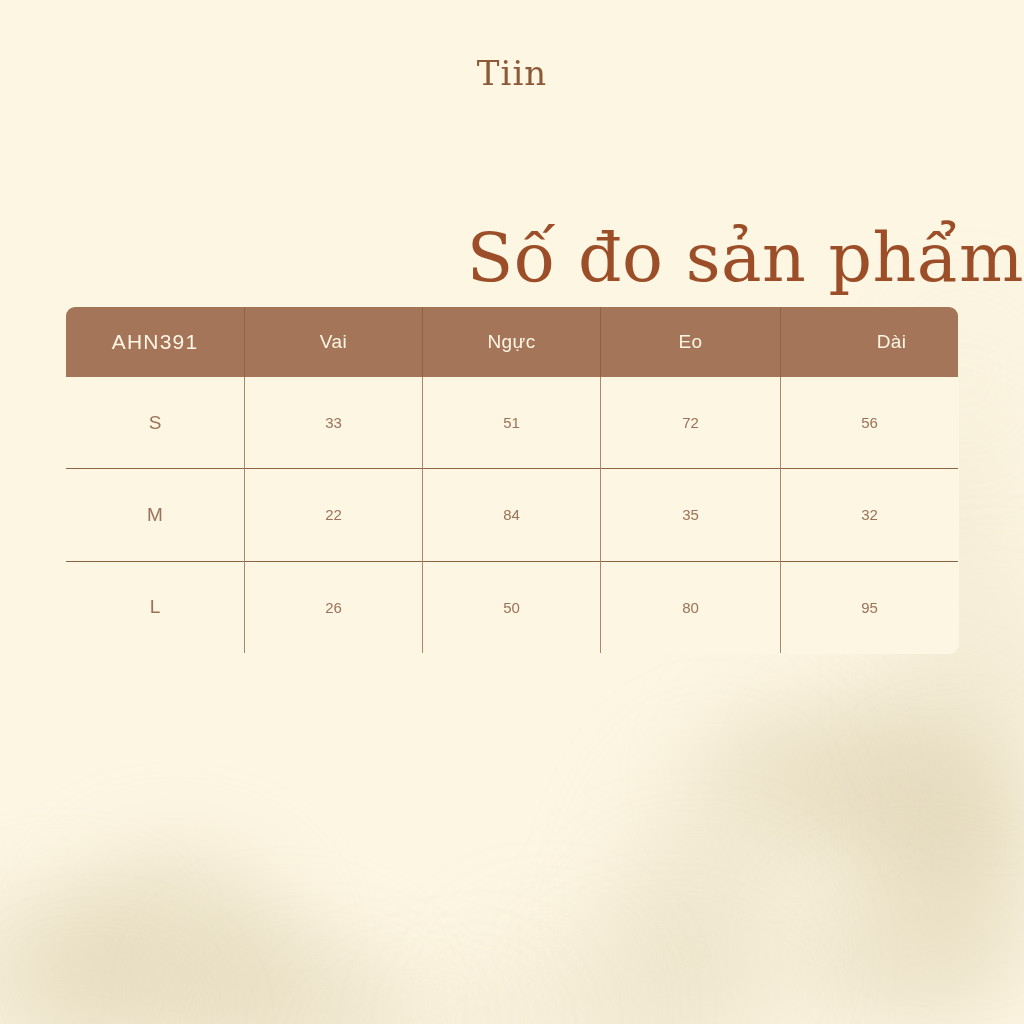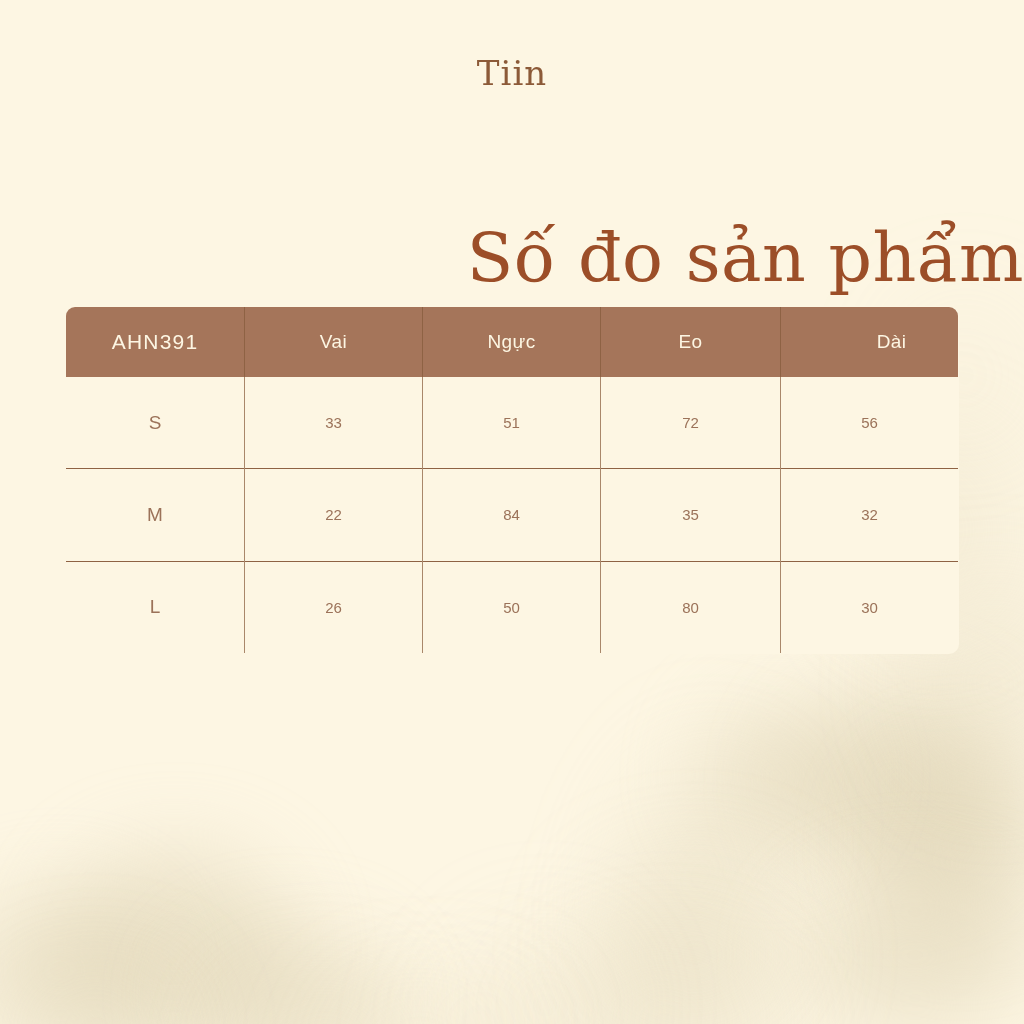--- a/index.html
+++ b/index.html
@@ -215,19 +215,19 @@
           <td>22</td>
           <td>84</td>
           <td>35</td>
           <td>32</td>
         </tr>
         <tr>
           <td class="size-col">L</td>
           <td>26</td>
           <td>50</td>
           <td>80</td>
-          <td>30</td>
+          <td>95</td>
         </tr>
       </tbody>
     </table>
   </div>
 
 </div>
 
 </body></html>

